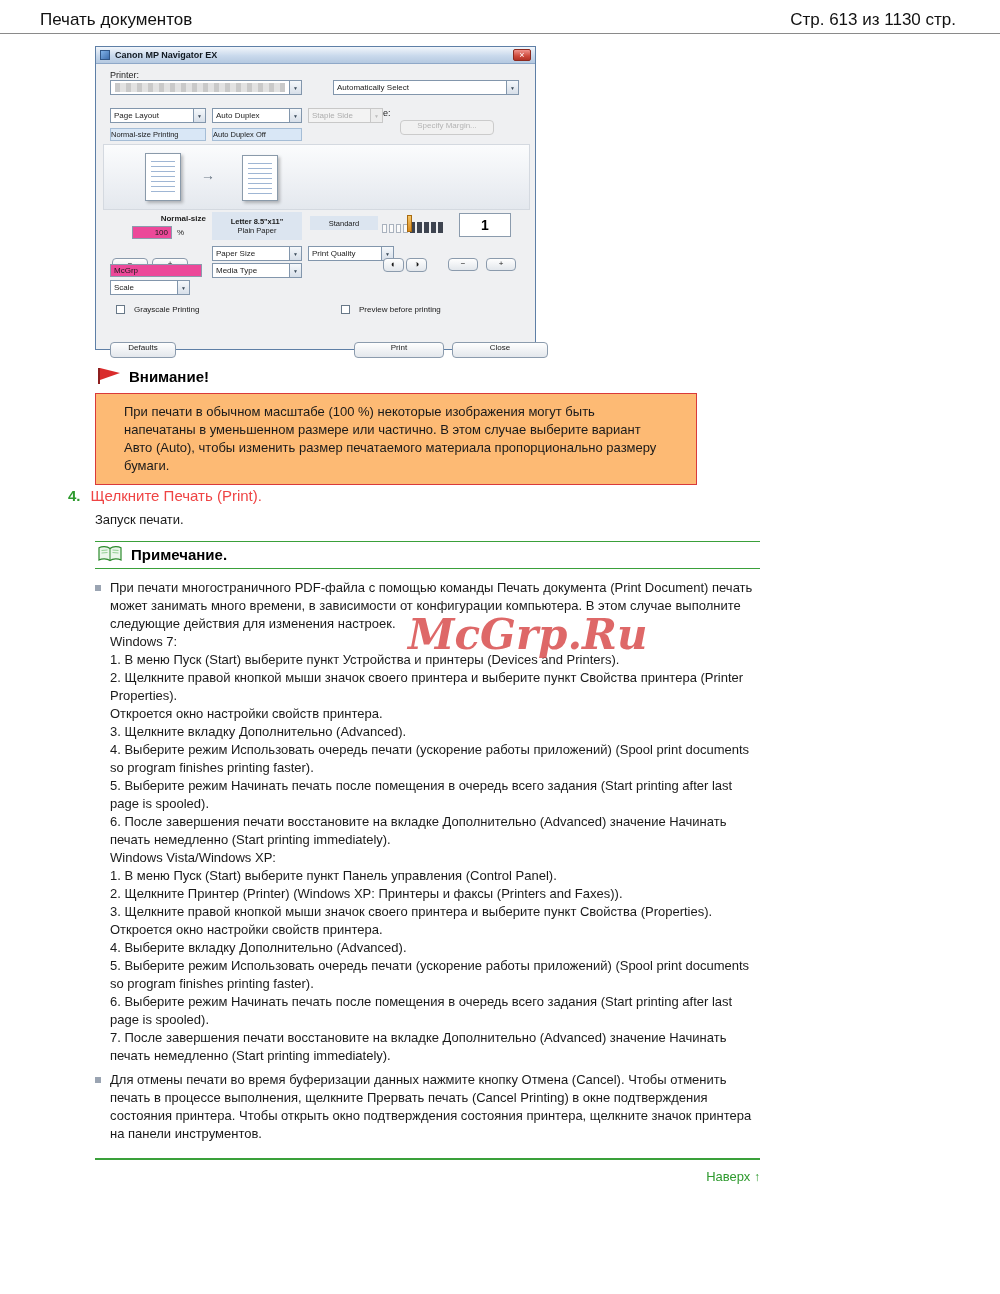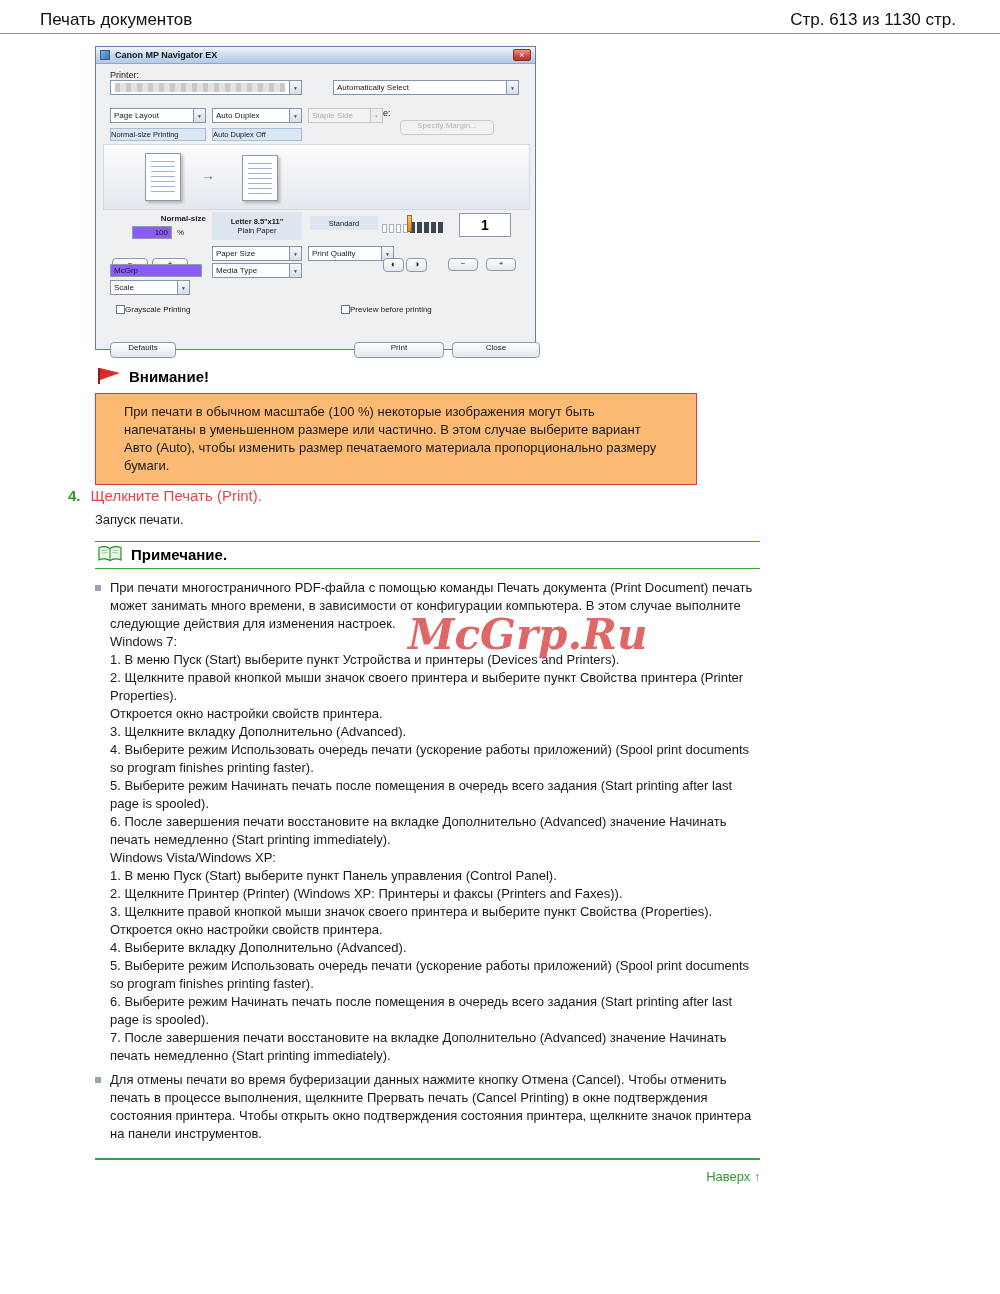--- a/index.html
+++ b/index.html
@@ -48,35 +48,35 @@
          font-size:7.5px; display:flex; align-items:center; justify-content:flex-start; color:#1a1a1a; }
 
   .preview-panel { position:absolute; left:7px; top:97px; width:427px; height:66px;
          background:linear-gradient(#FBFCFD,#E4E8EE); border:1px solid #D4D9E0; }
   .page-thumb { position:absolute; width:36px; height:48px; background:#fff;
          border:1px solid #8A9AAA; box-shadow:2px 2px 3px rgba(0,0,0,0.25); }
   .page-thumb .lines { position:absolute; left:5px; right:5px; top:7px; bottom:6px;
          background:repeating-linear-gradient(to bottom,#9FB6D4 0 1px,transparent 1px 5px); }
   .pv-arrow { position:absolute; font-size:14px; color:#6A7684; }
 
-  .valbox { position:absolute; background:#8b5cf6; border:1px solid #8B9BAD; font-size:8px;
+  .valbox { position:absolute; background:#ec4899; border:1px solid #8B9BAD; font-size:8px;
          display:flex; align-items:center; padding:0 3px; color:#1a1a1a; }
   .panel-info { position:absolute; background:#DCE5F0; font-size:7.5px; text-align:center;
          display:flex; flex-direction:column; justify-content:center; color:#1a1a1a; }
   .copies { position:absolute; background:#fff; border:1px solid #8B9BAD;
          display:flex; align-items:center; justify-content:center; font-size:14px; font-weight:bold; }
 
   .gauge { position:absolute; display:flex; align-items:flex-end; gap:2px; }
   .gbar { width:5px; }
   .gbar.empty { height:9px; border:1px solid #A9B2BE; background:#FAFAFA; }
   .gbar.full { height:11px; background:#3E4450; }
   .gthumb { position:absolute; left:25px; top:-4px; width:5px; height:17px;
          background:linear-gradient(#F5C76B,#D98A1E); border:1px solid #A86A10; }
 
-  .cb { position:absolute; display:flex; align-items:center; gap:0; font-size:8px; color:#1a1a1a; cursor:pointer; }
+  .cb { position:absolute; display:flex; align-items:center; gap:9px; font-size:8px; color:#1a1a1a; cursor:pointer; }
   .cb-box { width:9px; height:9px; background:#fff; border:1px solid #687888; flex:none; }
 
   
   .warn-head { position:absolute; left:97px; top:367px; display:flex; align-items:center; gap:8px; }
   .warn-title { font-weight:bold; font-size:15px; }
   .warn-box { position:absolute; left:95px; top:393px; width:602px;
         background:#fdba74; border:1px solid #D93A3A; padding:9px 28px;
         font-size:13px; line-height:18px; color:#1a1a1a; }
 
   
@@ -251,21 +251,21 @@
       <span class="cb-box"></span>
       <span>Preview before printing</span>
     </label>
 
     <div class="btn" style="left:14px; top:283px; width:66px; height:16px;">
         <span>Defaults</span>
       </div>
     <div class="btn" style="left:258px; top:283px; width:90px; height:16px;">
         <span>Print</span>
       </div>
-    <div class="btn" style="left:356px; top:283px; width:88px; height:16px;">
+    <div class="btn" style="left:356px; top:283px; width:96px; height:16px;">
         <span>Close</span>
       </div>
   </div>
 
   <div class="warn-head">
     <span class="flag-icon">
       <svg width="24" height="18" viewBox="0 0 24 18">
         <rect x="1" y="1" width="2" height="16" fill="#8E1F1F"></rect>
         <path d="M3 1 L23 6 L3 13 Z" fill="#D92B2B"></path>
       </svg>

